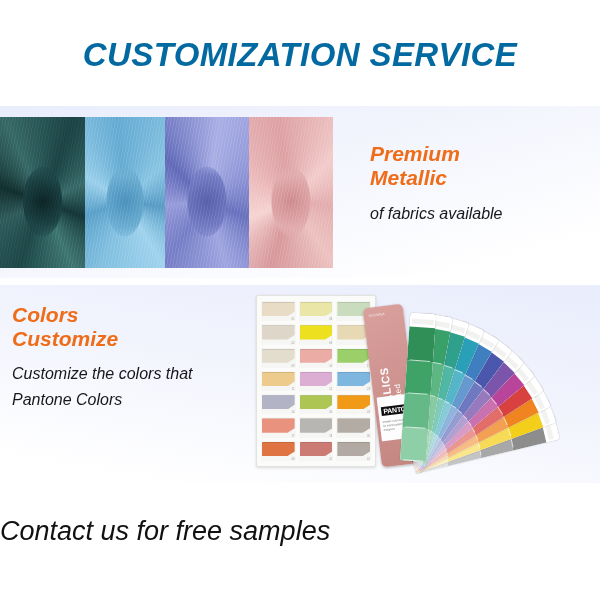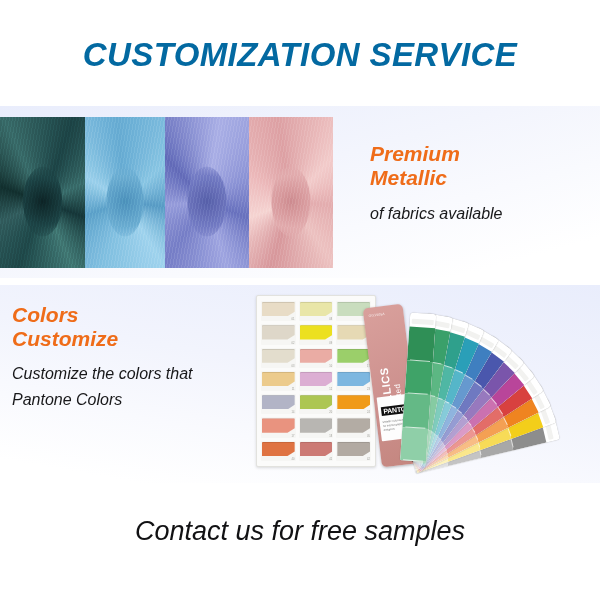--- a/index.html
+++ b/index.html
@@ -313,21 +313,21 @@
     line-height: 1.5;
     color: #6e6e6e;
   }
 
   
   .footer-bar {
     position: absolute;
     left: 0;
     top: 516px;
     width: 600px;
-    text-align: center;
+    text-align: left;
   }
   .footer-text {
     font-family: "Liberation Sans", sans-serif;
     font-size: 27px;
     font-weight: 400;
     font-style: italic;
     color: #111113;
     white-space: nowrap;
   }
 </style>

